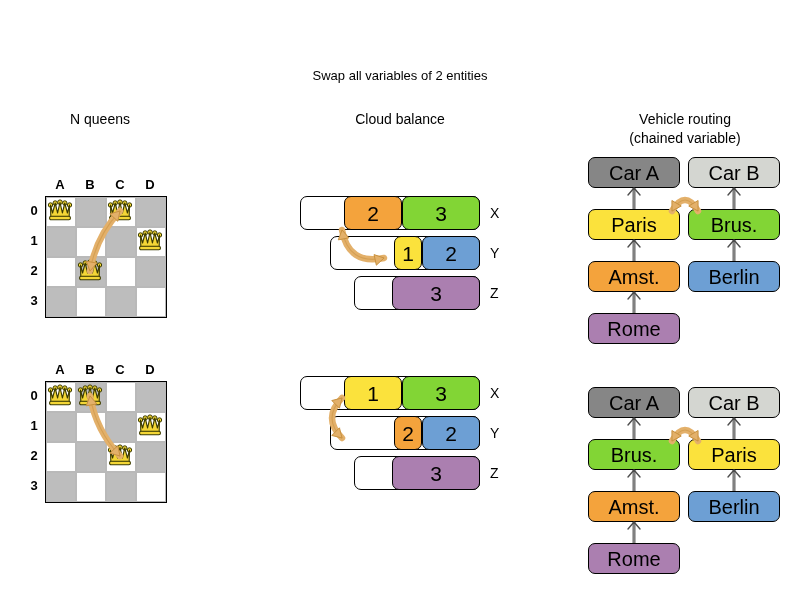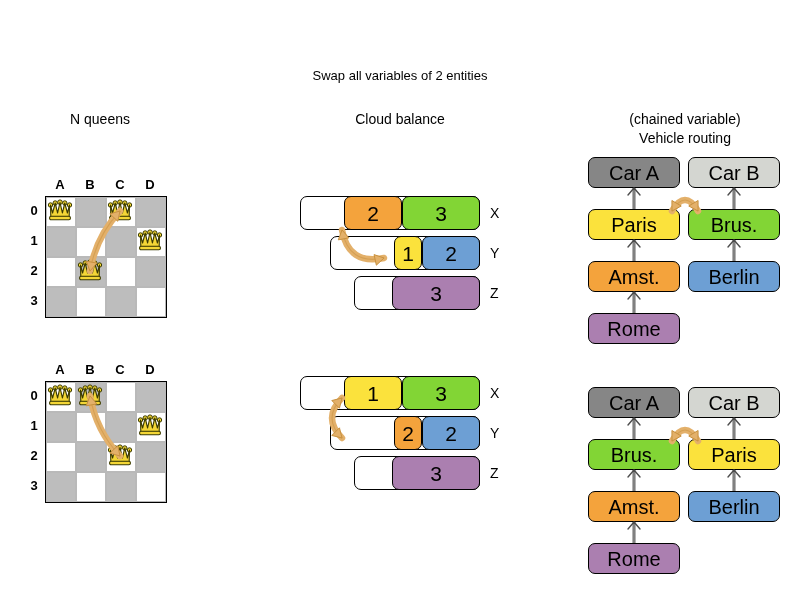--- a/index.html
+++ b/index.html
@@ -92,22 +92,22 @@
 </head>
 <body>
 
 <div class="page">
 
   <div class="subtitle">Swap all variables of 2 entities</div>
 
   <div class="colhead" id="col-head-cloud">Cloud balance</div>
   <div class="colhead" id="col-head-nqueens">N queens</div>
   <div class="colhead" id="col-head-vrp">
+    <div>Vehicle routing</div>
     <div>(chained variable)</div>
-    <div>Vehicle routing</div>
   </div>
 
   <div class="board-wrap" id="board-before" style="left:26px;top:177px;width:170px;height:160px;">
       <div class="board">
         <div class="cell light" style="left: 0px; top: 0px;"></div>
         <div class="cell dark" style="left: 30px; top: 0px;"></div>
         <div class="cell light" style="left: 60px; top: 0px;"></div>
         <div class="cell dark" style="left: 90px; top: 0px;"></div>
         <div class="cell dark" style="left: 0px; top: 30px;"></div>
         <div class="cell light" style="left: 30px; top: 30px;"></div>

